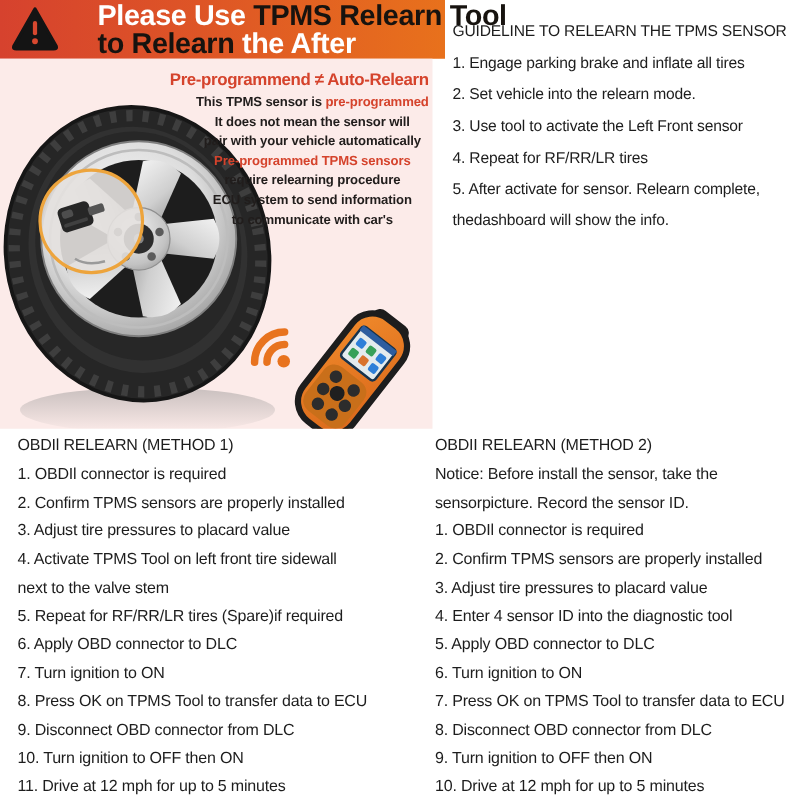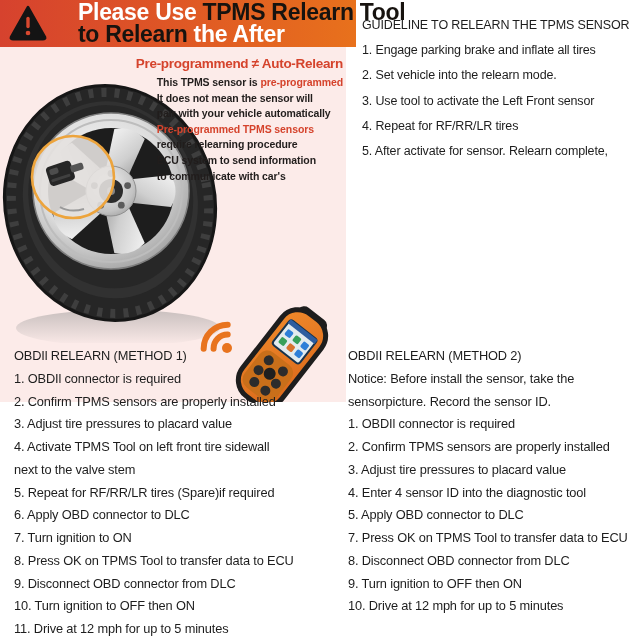--- a/index.html
+++ b/index.html
@@ -8,25 +8,25 @@
 
   
   .banner{position:absolute;left:0;top:0;width:356px;height:47px;
           background:linear-gradient(90deg,#d6422e 0%,#de5526 45%,#e8711c 100%);}
   .warn-icon{position:absolute;left:9px;top:5px;width:38px;height:37px;}
   .banner-text{position:absolute;left:78px;top:2px;font-weight:bold;font-size:23px;
                line-height:21.5px;letter-spacing:-0.3px;white-space:nowrap;}
   .tw{color:#ffffff;} .tb{color:#17130f;}
 
   
-  .pink{position:absolute;left:0;top:47px;width:346px;height:355px;background:#fcebe9;overflow:hidden;}
+  .pink{position:absolute;left:0;top:47px;width:346px;height:296px;background:#fcebe9;overflow:hidden;}
   .tire-svg{position:absolute;left:0;top:0;}
   .promo-headline{position:absolute;right:3px;top:9px;font-size:13.5px;font-weight:bold;
                   color:#d5432c;letter-spacing:-0.3px;white-space:nowrap;}
-  .promo{position:absolute;right:3px;top:28px;text-align:left;font-size:10.5px;font-weight:bold;
+  .promo{position:absolute;right:3px;top:28px;text-align:center;font-size:10.5px;font-weight:bold;
          line-height:15.6px;color:#211d1c;letter-spacing:-0.1px;}
   .promo .red{color:#d5432c;}
   .cta{position:absolute;right:3px;top:166px;text-align:right;font-weight:bold;font-size:12.5px;
        line-height:17px;color:#1d1a18;}
   .cta .red{color:#d5432c;}
   .device-svg{position:absolute;right:0;bottom:-2px;}
 
   
   .col{position:absolute;}
   .line{white-space:nowrap;}
@@ -183,20 +183,21 @@
   </div>
 
   <div class="col guideline">
     <div class="line sec-header">GUIDELINE TO RELEARN THE TPMS SENSOR</div>
     <div>
         <div class="line">1. Engage parking brake and inflate all tires</div>
         <div class="line">2. Set vehicle into the relearn mode.</div>
         <div class="line">3. Use tool to activate the Left Front sensor</div>
         <div class="line">4. Repeat for RF/RR/LR tires</div>
         <div class="line">5. After activate for sensor. Relearn complete,</div>
+        <div class="line">thedashboard will show the info.</div>
       </div>
   </div>
 
   <div class="col method1">
     <div class="line sec-header">OBDIl RELEARN (METHOD 1)</div>
     <div>
         <div class="line">1. OBDIl connector is required</div>
         <div class="line">2. Confirm TPMS sensors are properly installed</div>
         <div class="line">3. Adjust tire pressures to placard value</div>
         <div class="line">4. Activate TPMS Tool on left front tire sidewall</div>
@@ -214,20 +215,21 @@
   <div class="col method2">
     <div class="line sec-header">OBDII RELEARN (METHOD 2)</div>
     <div class="line">Notice: Before install the sensor, take the</div>
     <div class="line">sensorpicture. Record the sensor ID.</div>
     <div>
         <div class="line">1. OBDIl connector is required</div>
         <div class="line">2. Confirm TPMS sensors are properly installed</div>
         <div class="line">3. Adjust tire pressures to placard value</div>
         <div class="line">4. Enter 4 sensor ID into the diagnostic tool</div>
         <div class="line">5. Apply OBD connector to DLC</div>
+        <div class="line">6. Turn ignition to ON</div>
         <div class="line">7. Press OK on TPMS Tool to transfer data to ECU</div>
         <div class="line">8. Disconnect OBD connector from DLC</div>
         <div class="line">9. Turn ignition to OFF then ON</div>
         <div class="line">10. Drive at 12 mph for up to 5 minutes</div>
       </div>
   </div>
 
 </div>
 
 </body></html>

